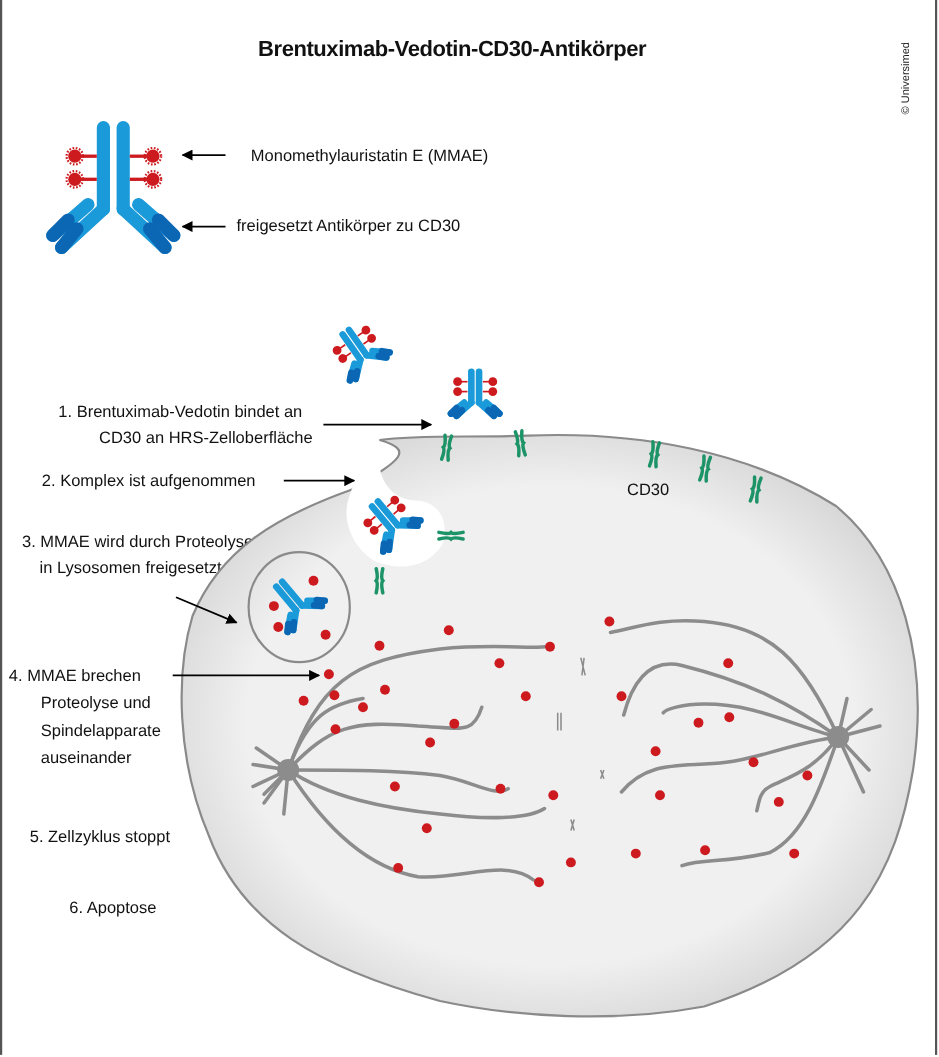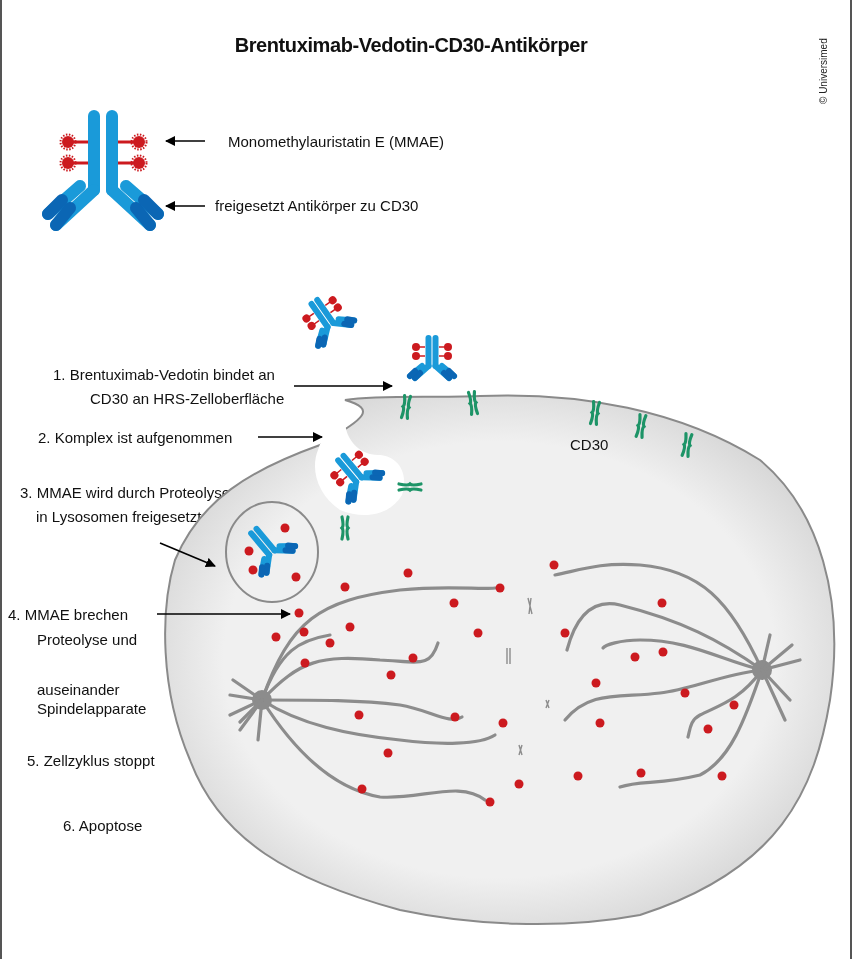--- a/index.html
+++ b/index.html
@@ -25,21 +25,21 @@
 <div class="label" style="left:228px; top:131px;">Monomethylauristatin E (MMAE)</div>
 <div class="label" style="left:215px; top:195px;">freigesetzt Antikörper zu CD30</div>
 
 <div class="label" style="left:53px; top:364px;">1. Brentuximab-Vedotin bindet an</div>
 <div class="label" style="left:66px; top:388px;margin-left:24px;">CD30 an HRS-Zelloberfläche</div>
 <div class="label" style="left:38px; top:427px;text-align:center;">2. Komplex ist aufgenommen</div>
 <div class="label" style="left:20px; top:482px;">3. MMAE wird durch Proteolyse</div>
 <div class="label" style="left:36px; top:506px;">in Lysosomen freigesetzt</div>
 <div class="label" style="left:8px; top:604px;">4. MMAE brechen</div>
 <div class="label" style="left:37px; top:629px;">Proteolyse und</div>
-<div class="label" style="left:37px; top:654px;margin-top:44px;">Spindelapparate</div>
+<div class="label" style="left:37px; top:654px;">Spindelapparate</div>
 <div class="label" style="left:37px; top:679px;">auseinander</div>
 <div class="label" style="left:27px; top:750px;">5. Zellzyklus stoppt</div>
 <div class="label" style="left:63px; top:815px;text-align:center;">6. Apoptose</div>
 
 <svg class="art" width="854" height="961" viewBox="0 0 854 961">
   <defs>
     <radialGradient id="cellGrad" cx="0.5" cy="0.5" r="0.55">
       <stop offset="0.75" stop-color="#f0f0f0"></stop>
       <stop offset="1" stop-color="#d6d6d6"></stop>
     </radialGradient>

